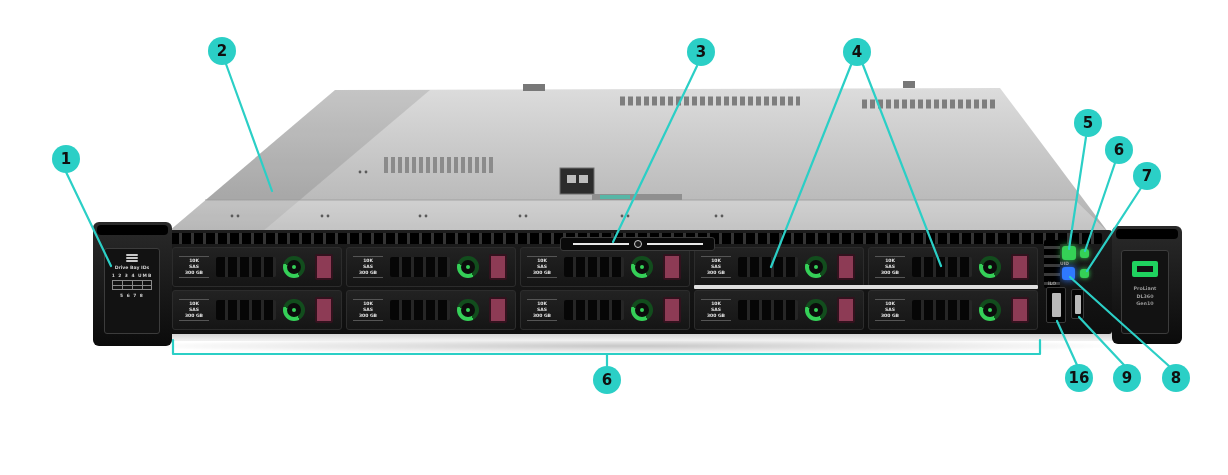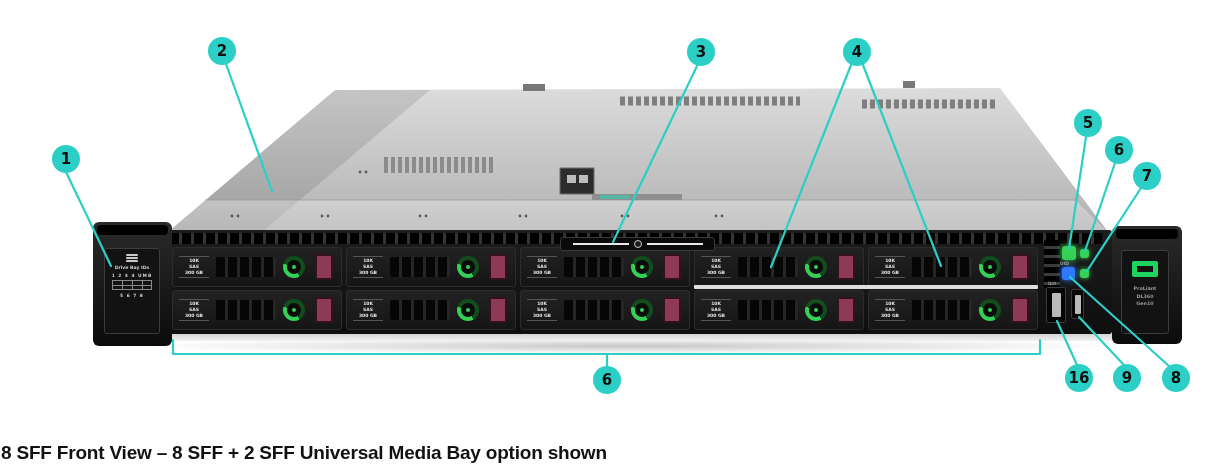--- a/index.html
+++ b/index.html
@@ -335,14 +335,13 @@
   <div class="callout" style="left:701px;top:52px">3</div>
   <div class="callout" style="left:857px;top:52px">4</div>
   <div class="callout" style="left:1088px;top:123px">5</div>
   <div class="callout" style="left:1119px;top:150px">6</div>
   <div class="callout" style="left:1147px;top:176px">7</div>
   <div class="callout" style="left:1176px;top:378px">8</div>
   <div class="callout" style="left:1127px;top:378px">9</div>
   <div class="callout" style="left:1079px;top:378px">16</div>
   <div class="callout" style="left:607px;top:380px">6</div>
 
-  <div class="caption">8 SFF Front View – 8 SFF + 2 SFF Universal Media Bay option shown</div>
 </div>
 
 </body></html>

